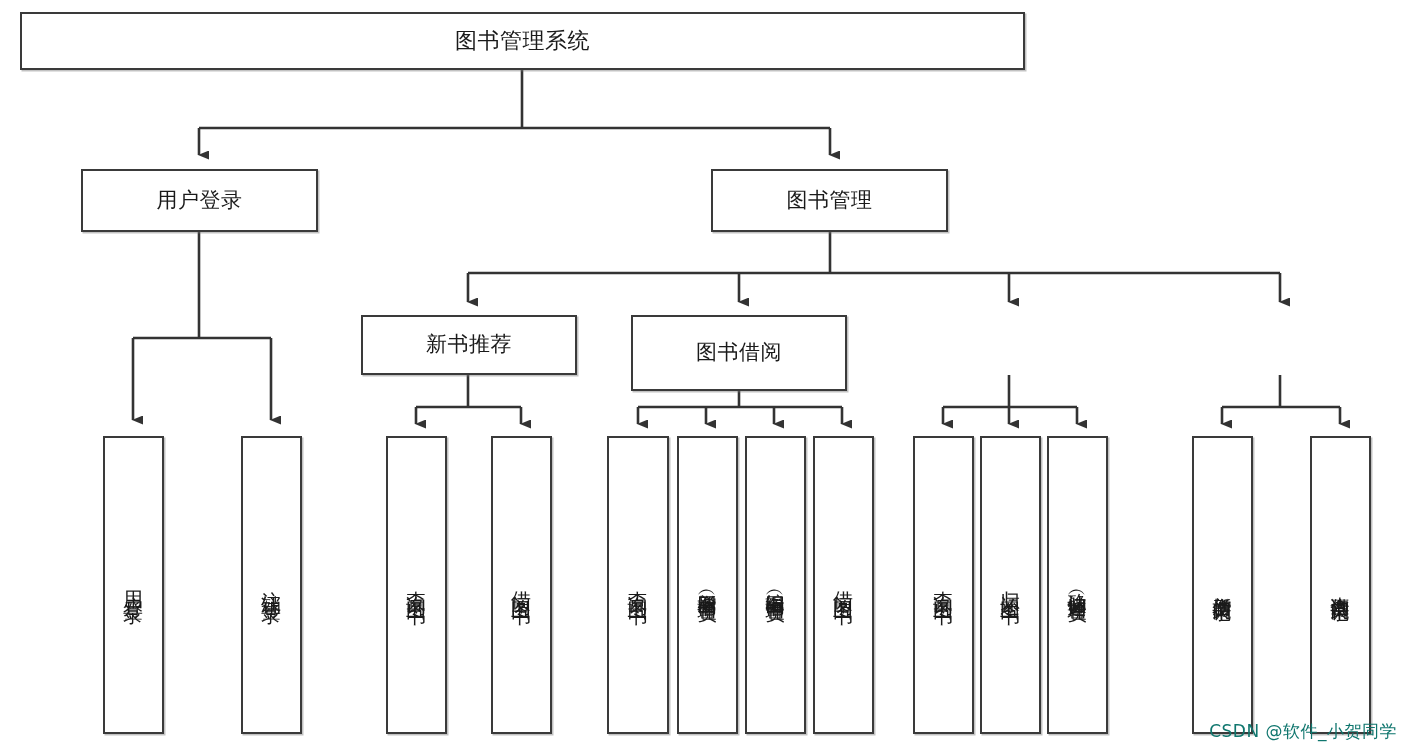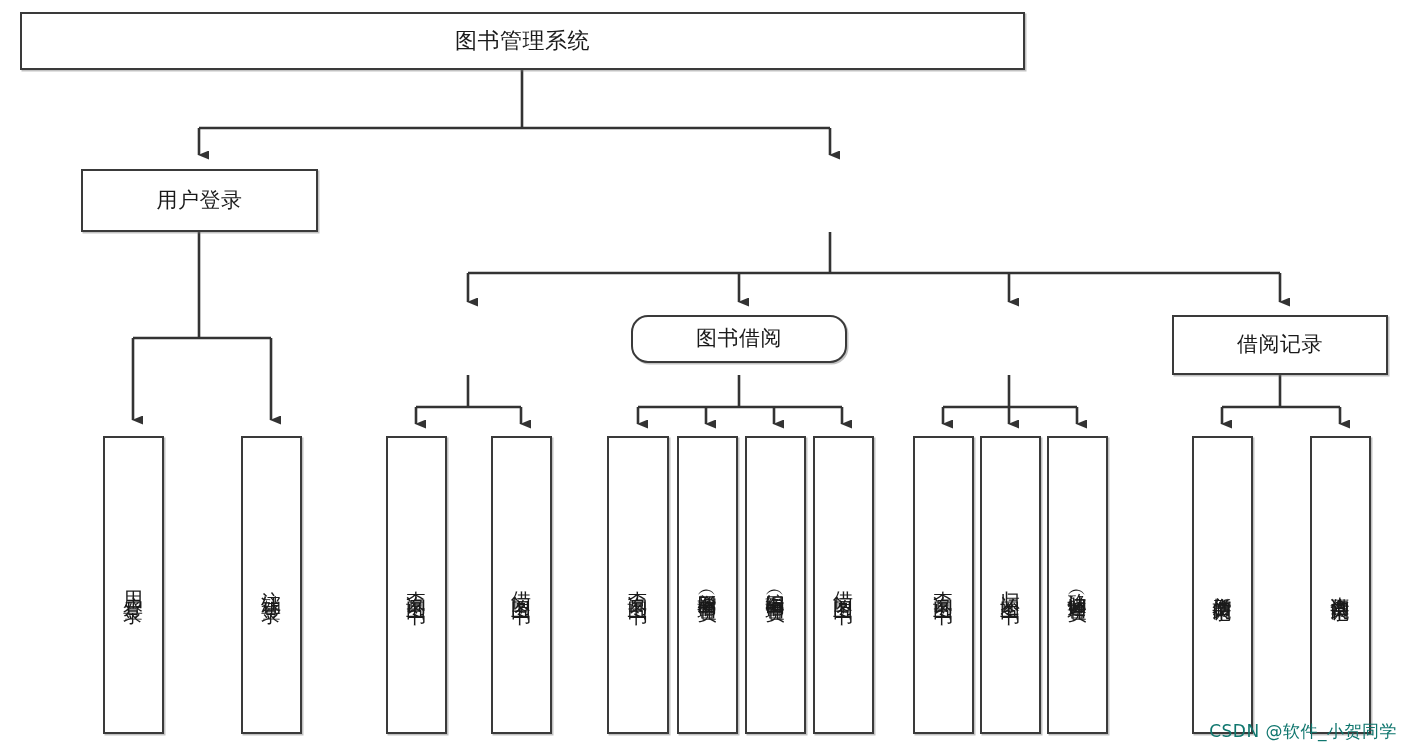--- a/index.html
+++ b/index.html
@@ -131,26 +131,29 @@
     </g>
   </svg>
 
   <div class="node h-node" id="n-root" style="left:20px; top:12px; width:1005px; height:58px;">
     <span class="lbl">图书管理系统</span>
   </div>
 
   <div class="node h-node" style="left:81px; top:169px; width:237px; height:63px;">
     <span class="lbl">用户登录</span>
   </div>
-
-  <div class="node h-node" style="left:631px; top:315px; width:216px; height:48px;border-radius:17px;">
+  <div class="node h-node" style="left:711px; top:169px; width:237px; height:63px;">
+    <span class="lbl">图书管理</span>
+  </div>
+
+  <div class="node h-node" style="left:361px; top:315px; width:216px; height:60px;">
+    <span class="lbl">新书推荐</span>
+  </div>
+  <div class="node h-node" style="left:631px; top:315px; width:216px; height:76px;">
     <span class="lbl">图书借阅</span>
-  </div>
-  <div class="node h-node" style="left:1172px; top:315px; width:216px; height:60px;">
-    <span class="lbl">借阅记录</span>
   </div>
 
   <div class="node v-node" style="left:103px; top:436px; width:61px; height:298px;">
     <span class="lbl">用户登录</span>
   </div>
   <div class="node v-node" style="left:241px; top:436px; width:61px; height:298px;">
     <span class="lbl">注销登录</span>
   </div>
 
   <div class="node v-node" style="left:386px; top:436px; width:61px; height:298px;">

